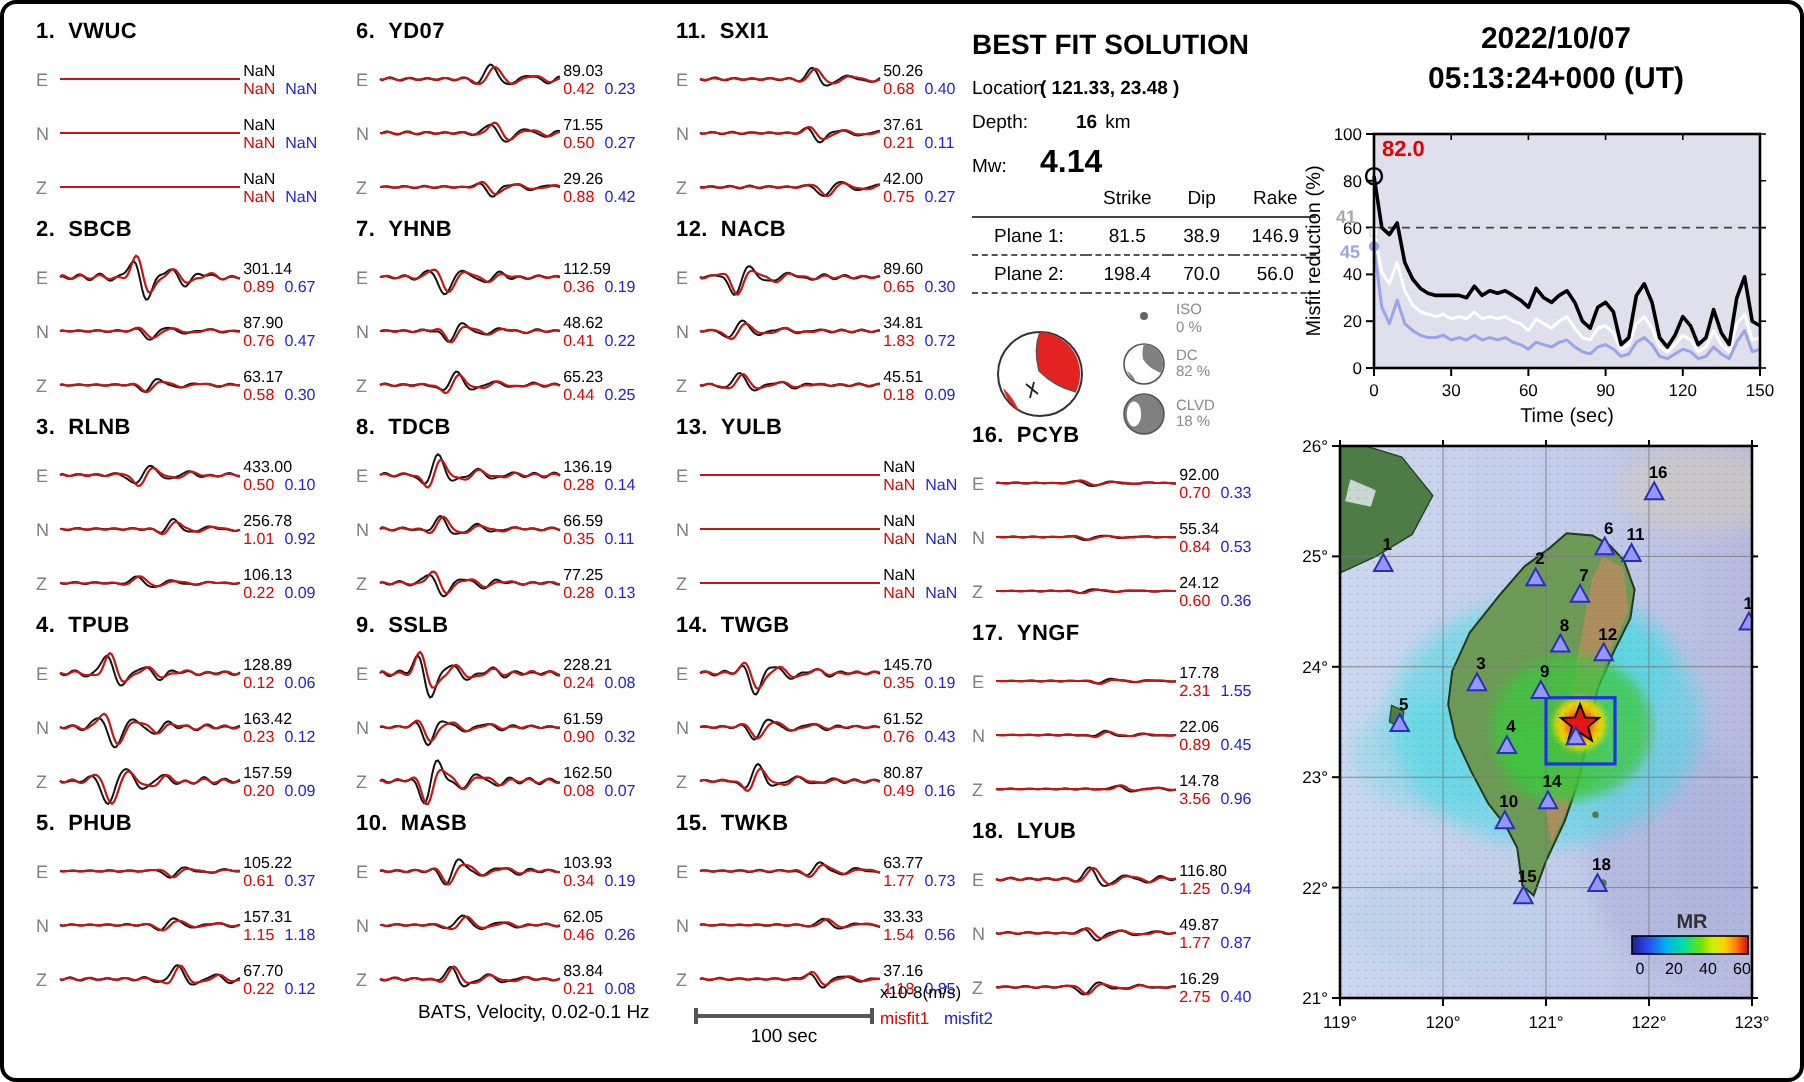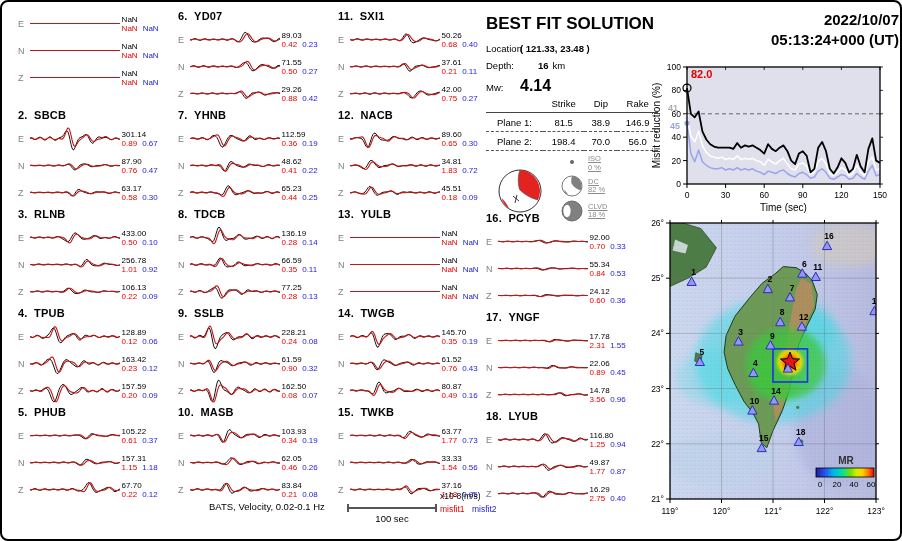--- a/index.html
+++ b/index.html
@@ -12,55 +12,56 @@
   .st-head{font-weight:bold;font-size:11px;color:#000;height:15px;margin-bottom:1px;letter-spacing:.2px;}
   .trace{display:flex;align-items:center;height:27px;}
   .ch{width:12px;font-size:9px;color:#808080;}
   svg.wf{flex:0 0 90px;overflow:visible;}
   .vals{width:50px;font-size:8px;line-height:9px;padding-left:2px;}
   .amp{color:#000;}
   .m1{color:#e60000;margin-right:5px;}
   .m2{color:#2222dd;}
   
   .bestfit{position:absolute;left:484px;top:12px;width:180px;font-size:9.5px;color:#000;}
-  .bf-heading{font-weight:bold;font-size:17px;margin-bottom:9px;}
+  .bf-heading{font-weight:bold;font-size:14px;margin-bottom:9px;}
   .bf-row{display:flex;align-items:baseline;margin-bottom:6px;}
   .bf-label{width:34px;}
   .bf-strong{font-weight:bold;}
   .bf-unit{margin-left:4px;}
   .bf-mw{font-weight:bold;font-size:16px;}
   table.bf-table{border-collapse:collapse;font-size:9.5px;margin-top:2px;width:172px;}
   table.bf-table th{font-weight:normal;text-align:center;padding:1px 2px 3px 2px;border-bottom:1px solid #444;}
   table.bf-table td{text-align:center;padding:4px 2px 3px 2px;border-bottom:1px dashed #555;}
   table.bf-table .rowlab{text-align:center;white-space:nowrap;}
   .bf-mech{position:relative;height:84px;margin-top:4px;}
   .bigball{position:absolute;left:10px;top:12px;}
   .mech-list{position:absolute;left:74px;top:0;}
   .mech-item{display:flex;align-items:center;margin-bottom:3px;}
   .mech-icon{width:24px;display:flex;justify-content:center;}
-  .mech-txt{font-size:7.5px;line-height:8.5px;color:#8a8a8a;margin-left:4px;text-decoration:underline;}
+  .mech-txt{font-size:7.5px;line-height:8.5px;color:#8a8a8a;margin-left:4px;}
   
-  .figtitle{position:absolute;left:655px;top:8px;width:242px;text-align:right;font-weight:bold;font-size:15px;line-height:20px;}
+  .figtitle{position:absolute;left:655px;top:8px;width:242px;text-align:center;font-weight:bold;font-size:15px;line-height:20px;}
   
   .caption{position:absolute;left:183px;top:499px;font-size:9.5px;color:#000;padding-left:24px;}
   .scalebar{position:absolute;left:345px;top:505px;width:90px;}
   .sb-line{height:2px;background:#555;position:relative;}
   .sb-line::before,.sb-line::after{content:"";position:absolute;top:-3px;width:2px;height:8px;background:#555;}
   .sb-line::before{left:0}.sb-line::after{right:0}
   .sb-label{text-align:center;font-size:9.5px;margin-top:4px;}
   .unitsbox{position:absolute;left:438px;top:488px;font-size:8.5px;line-height:13px;}
   svg{display:block;}
 </style>
 </head>
 <body>
 
 <div class="canvas">
 
   <div class="wcol" id="col0">
       <div class="station">
+      <div class="st-head"><span>1.</span>&nbsp;&nbsp;<span>VWUC</span></div>
     <div class="trace">
       <span class="ch">E</span>
       <svg class="wf" width="90" height="27">
             <path d="M0 13.5L1 13.5L2 13.5L3 13.5L4 13.5L5 13.5L6 13.5L7 13.5L8 13.5L9 13.5L10 13.5L11 13.5L12 13.5L13 13.5L14 13.5L15 13.5L16 13.5L17 13.5L18 13.5L19 13.5L20 13.5L21 13.5L22 13.5L23 13.5L24 13.5L25 13.5L26 13.5L27 13.5L28 13.5L29 13.5L30 13.5L31 13.5L32 13.5L33 13.5L34 13.5L35 13.5L36 13.5L37 13.5L38 13.5L39 13.5L40 13.5L41 13.5L42 13.5L43 13.5L44 13.5L45 13.5L46 13.5L47 13.5L48 13.5L49 13.5L50 13.5L51 13.5L52 13.5L53 13.5L54 13.5L55 13.5L56 13.5L57 13.5L58 13.5L59 13.5L60 13.5L61 13.5L62 13.5L63 13.5L64 13.5L65 13.5L66 13.5L67 13.5L68 13.5L69 13.5L70 13.5L71 13.5L72 13.5L73 13.5L74 13.5L75 13.5L76 13.5L77 13.5L78 13.5L79 13.5L80 13.5L81 13.5L82 13.5L83 13.5L84 13.5L85 13.5L86 13.5L87 13.5L88 13.5L89 13.5L90 13.5" fill="none" stroke="#141414" stroke-width="1"></path>
             <path d="M0 13.5L1 13.5L2 13.5L3 13.5L4 13.5L5 13.5L6 13.5L7 13.5L8 13.5L9 13.5L10 13.5L11 13.5L12 13.5L13 13.5L14 13.5L15 13.5L16 13.5L17 13.5L18 13.5L19 13.5L20 13.5L21 13.5L22 13.5L23 13.5L24 13.5L25 13.5L26 13.5L27 13.5L28 13.5L29 13.5L30 13.5L31 13.5L32 13.5L33 13.5L34 13.5L35 13.5L36 13.5L37 13.5L38 13.5L39 13.5L40 13.5L41 13.5L42 13.5L43 13.5L44 13.5L45 13.5L46 13.5L47 13.5L48 13.5L49 13.5L50 13.5L51 13.5L52 13.5L53 13.5L54 13.5L55 13.5L56 13.5L57 13.5L58 13.5L59 13.5L60 13.5L61 13.5L62 13.5L63 13.5L64 13.5L65 13.5L66 13.5L67 13.5L68 13.5L69 13.5L70 13.5L71 13.5L72 13.5L73 13.5L74 13.5L75 13.5L76 13.5L77 13.5L78 13.5L79 13.5L80 13.5L81 13.5L82 13.5L83 13.5L84 13.5L85 13.5L86 13.5L87 13.5L88 13.5L89 13.5L90 13.5" fill="none" stroke="#c81414" stroke-width="1.1"></path>
           </svg>
       <span class="vals">
         <div class="amp">NaN</div>
         <div><span class="m1">NaN</span><span class="m2">NaN</span></div>
       </span>

